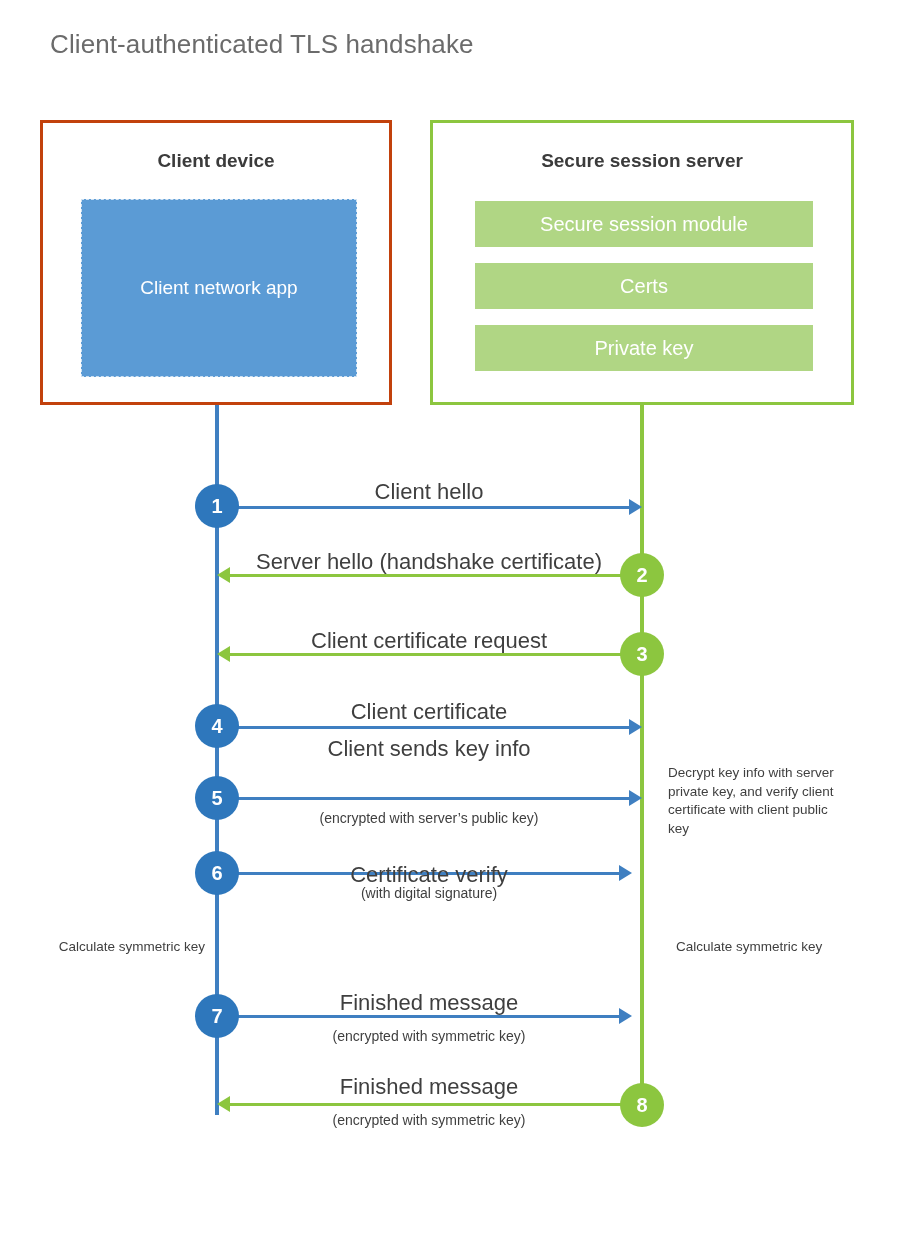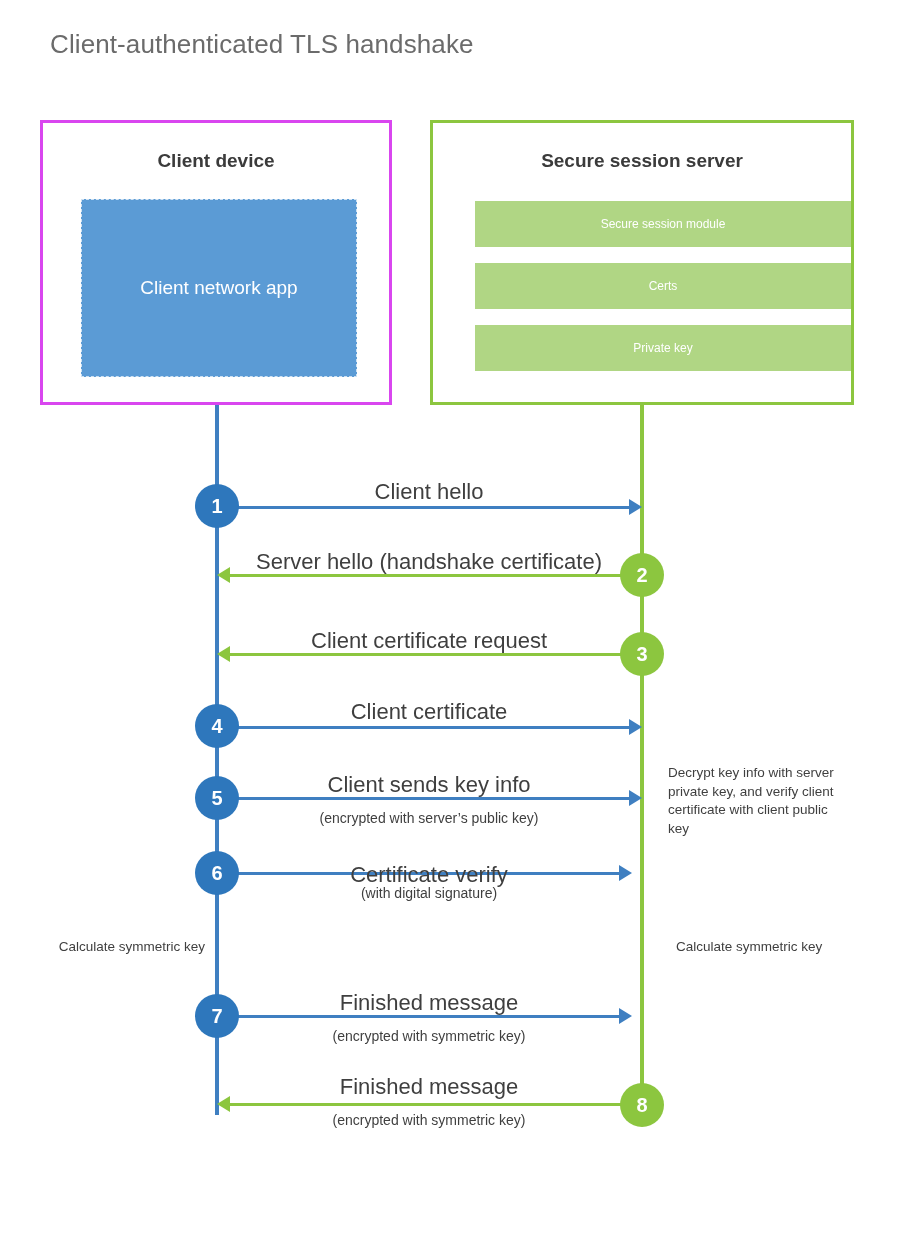--- a/index.html
+++ b/index.html
@@ -17,42 +17,42 @@
     position:absolute;left:38px;top:29px;
     font-size:26px;font-weight:300;
     color:#6b6b6b;
     letter-spacing:.1px;
     white-space:nowrap;
     margin-left:12px;
   }
 
   
   .panel{position:absolute;background:#fff;box-sizing:border-box;}
-  .panel.client{left:40px;top:120px;width:352px;height:285px;border:3px solid #d946ef;}
+  .panel.client{left:40px;top:120px;width:352px;height:285px;border:3px solid #c2410c;}
   .panel.server{left:430px;top:120px;width:424px;height:285px;border:3px solid #8cc63f;}
 
   .panel-title{
     position:absolute;left:0;right:0;top:27px;
     text-align:center;font-size:19px;font-weight:bold;color:#3b3b3b;
   }
 
   .client-app{
     position:absolute;left:38px;top:76px;width:276px;height:178px;
     background:#5b9bd5;
     border:1px dashed #cfe2f3;
     display:flex;align-items:center;justify-content:center;
     color:#ffffff;font-size:19px;font-weight:300;line-height:1.35;
     text-align:center;box-sizing:border-box;
   }
 
   .server-bar{
-    position:absolute;left:42px;width:376px;height:46px;
+    position:absolute;left:42px;width:338px;height:46px;
     background:#b0d684;
     display:flex;align-items:center;justify-content:center;
-    color:#ffffff;font-size:12px;font-weight:300;
+    color:#ffffff;font-size:20px;font-weight:300;
   }
   .server-bar.b0{top:78px;}
   .server-bar.b1{top:140px;}
   .server-bar.b2{top:202px;}
 
   
   .lifeline{position:absolute;width:4px;}
   .lifeline.client{left:215px;top:405px;height:710px;background:#3f7fc1;}
   .lifeline.server{left:640px;top:405px;height:700px;background:#8cc63f;}
 
@@ -139,21 +139,21 @@
   <div class="msg-label" style="left:217px;top:628px;width:424px;">Client certificate request</div>
   <div class="step-circle green" style="left:620px;top:632px;">3</div>
 
   <div class="arrow-line blue" style="left:217px;top:726px;width:412px;"></div>
   <div class="arrow-head right" style="left:629px;top:719px;"></div>
   <div class="msg-label" style="left:217px;top:699px;width:424px;">Client certificate</div>
   <div class="step-circle blue" style="left:195px;top:704px;">4</div>
 
   <div class="arrow-line blue" style="left:217px;top:797px;width:412px;"></div>
   <div class="arrow-head right" style="left:629px;top:790px;"></div>
-  <div class="msg-label" style="left:217px;top:772px;width:424px;">Client sends key info</div>
+  <div class="msg-label" style="left:217px;top:736px;width:424px;">Client sends key info</div>
   <div class="msg-sub" style="left:217px;top:810px;width:424px;">(encrypted with server’s public key)</div>
   <div class="step-circle blue" style="left:195px;top:776px;">5</div>
 
   <div class="arrow-line blue" style="left:217px;top:872px;width:402px;"></div>
   <div class="arrow-head right" style="left:619px;top:865px;"></div>
   <div class="msg-label" style="left:217px;top:862px;width:424px;">Certificate verify</div>
   <div class="msg-sub" style="left:217px;top:885px;width:424px;">(with digital signature)</div>
   <div class="step-circle blue" style="left:195px;top:851px;">6</div>
 
   <div class="arrow-line blue" style="left:217px;top:1015px;width:402px;"></div>

